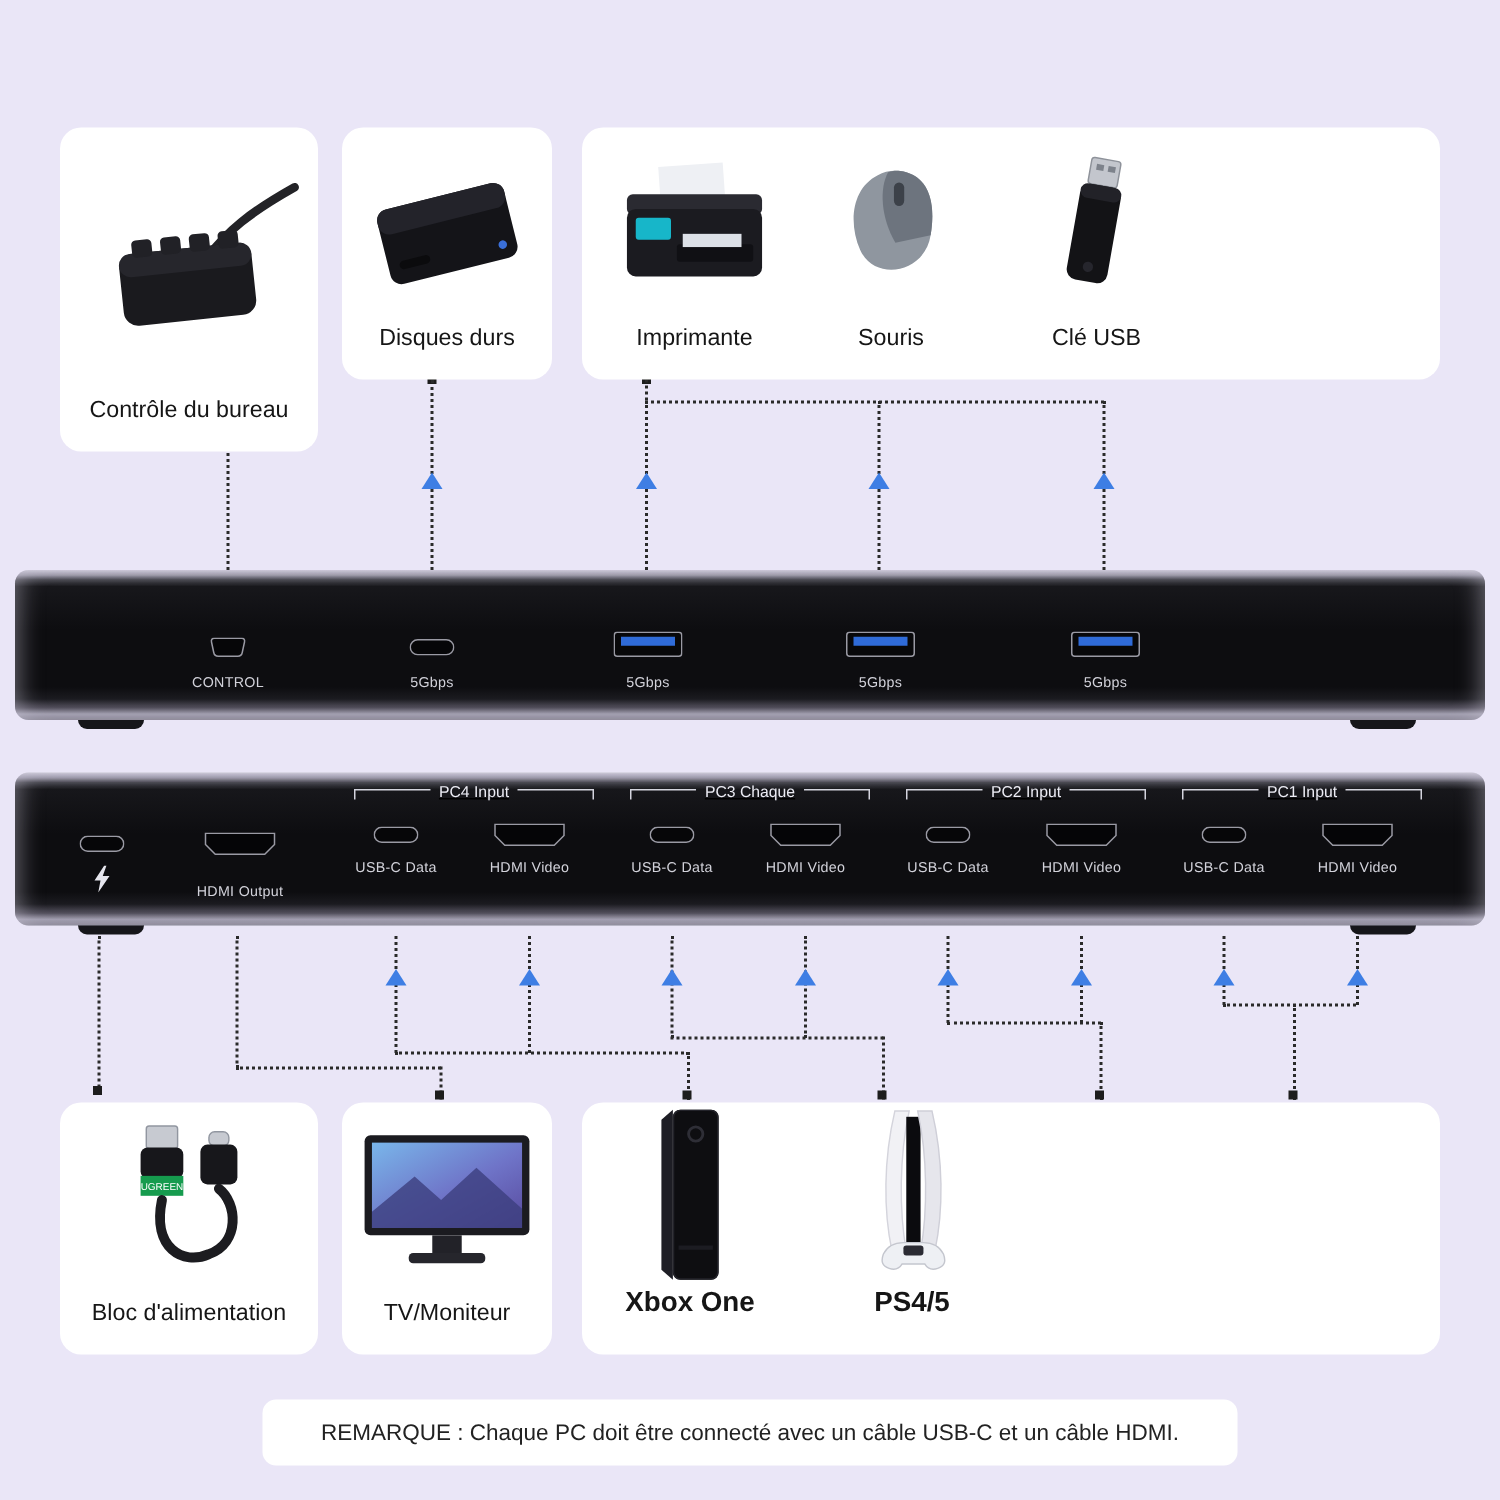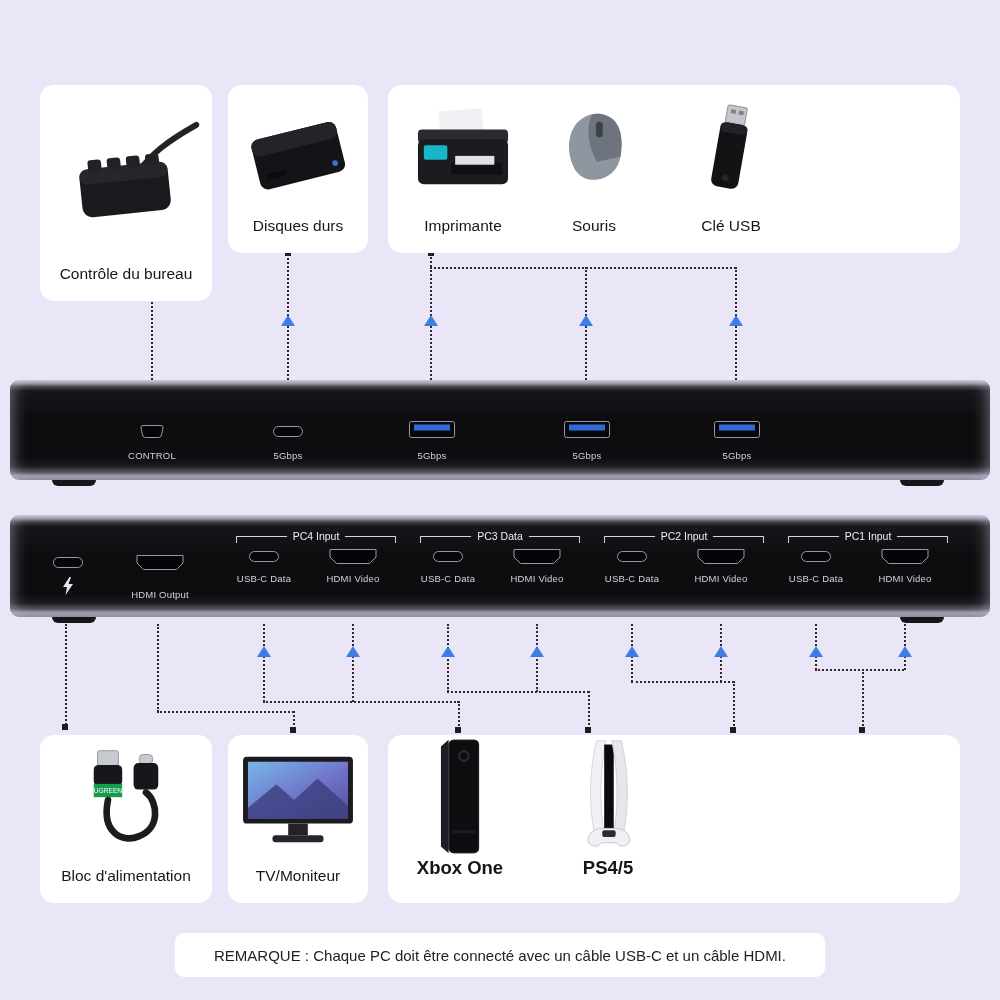--- a/index.html
+++ b/index.html
@@ -21,21 +21,21 @@
   .arrow{position:absolute;width:0;height:0;border-left:7px solid transparent;border-right:7px solid transparent;border-bottom:11px solid #3e7ee4;}
 
   .panel{position:absolute;left:10px;width:980px;border-radius:9px;
     background:linear-gradient(180deg,#cdcad9 0%,#9b98a9 3.5%,#4a4a52 6.5%,#17171b 11%,#0d0d10 40%,#0d0d10 78%,#1b1b20 86%,#55525f 92%,#a29fb0 96%,#8a8797 100%);
     box-shadow:inset 12px 0 16px -10px rgba(205,202,218,.5),inset -12px 0 16px -10px rgba(205,202,218,.5);}
   .foot{position:absolute;width:44px;height:9px;background:#16161a;border-radius:0 0 6px 6px;}
   .port{position:absolute;transform:translateX(-50%);line-height:0;}
   .plabel{position:absolute;transform:translateX(-50%);font-size:9.5px;color:#d2d2da;white-space:nowrap;letter-spacing:.2px;line-height:11px;}
 
   .group{position:absolute;top:8px;width:172px;height:92px;}
-  .bracket{position:absolute;left:6px;right:6px;top:13px;display:flex;align-items:flex-start;height:10px;}
+  .bracket{position:absolute;left:6px;right:6px;top:0;display:flex;align-items:flex-end;height:10px;text-decoration:underline;}
   .bl{flex:1;border-top:1px solid #d4d4de;height:6px;}
   .bl.left{border-left:1px solid #d4d4de;}
   .bl.right{border-right:1px solid #d4d4de;}
   .btitle{font-size:10.5px;color:#ececf4;line-height:10px;margin-top:-5px;padding:0 6px;white-space:nowrap;}
   .gport{position:absolute;line-height:0;}
 
   .note{position:absolute;left:175px;top:933px;width:650px;height:44px;background:#fff;border-radius:9px;
     display:flex;align-items:center;justify-content:center;font-size:15px;color:#222;}
 </style>
 </head>
@@ -255,21 +255,21 @@
             <path d="M1 .5 H47 V8 L40.5 14.5 H7.5 L1 8 Z" fill="#050507" stroke="#9a9aa4"></path>
           </svg>
       </div>
       <div class="plabel" style="left:34px;top:50px">USB-C Data</div>
       <div class="plabel" style="left:123px;top:50px">HDMI Video</div>
     </div>
 
     <div class="group" style="left:404px">
       <div class="bracket">
         <span class="bl left"></span>
-        <span class="btitle">PC3 Data</span>
+        <span class="btitle">PC3 Chaque</span>
         <span class="bl right"></span>
       </div>
       <div class="gport" style="left:19px;top:28px">
         <svg width="30" height="11">
             <rect x="0.5" y="0.5" width="29" height="10" rx="5" fill="#060608" stroke="#9a9aa4"></rect>
           </svg>
       </div>
       <div class="gport" style="left:99px;top:26px">
         <svg width="48" height="15" viewBox="0 0 48 15">
             <path d="M1 .5 H47 V8 L40.5 14.5 H7.5 L1 8 Z" fill="#050507" stroke="#9a9aa4"></path>

